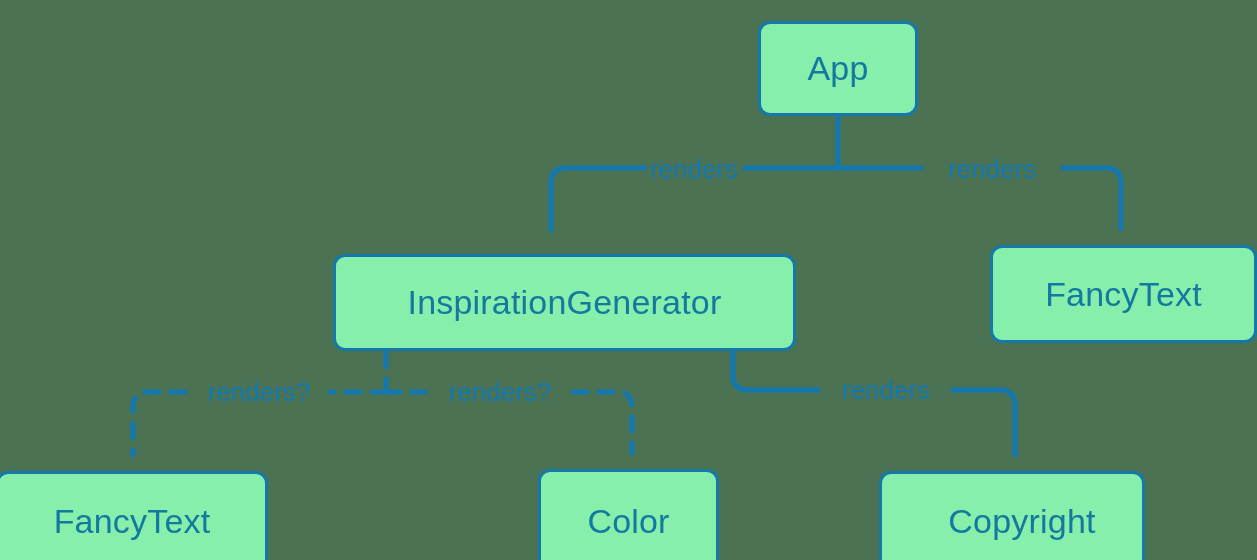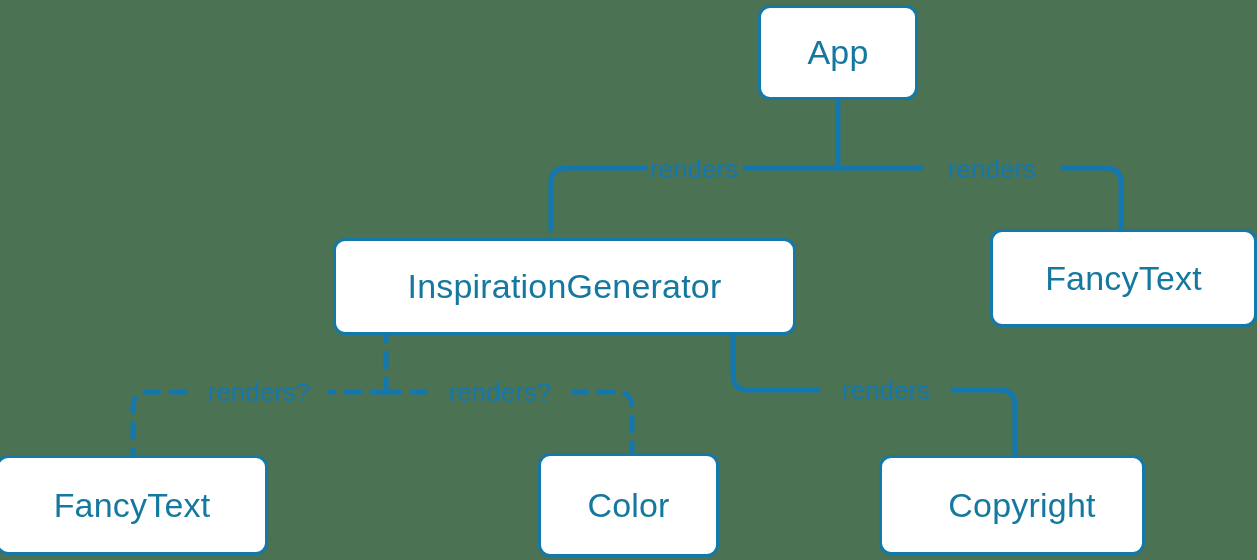--- a/index.html
+++ b/index.html
@@ -20,32 +20,33 @@
   }
   .edge-layer {
     position: absolute;
     left: 0;
     top: 0;
     width: 1257px;
     height: 560px;
   }
   .node {
     position: absolute;
-    background: #ffffff;
+    background: #86efac;
     border: 3px solid #1478a8;
     border-radius: 12px;
     box-sizing: border-box;
     display: flex;
     align-items: center;
     justify-content: center;
     color: #14789f;
     font-size: 34px;
     font-weight: 400;
     letter-spacing: 0.2px;
     white-space: nowrap;
+    margin-top: 16px;
   }
   .node-app        { left: 758px;  top: 5px;   width: 160px; height: 95px; }
   .node-inspgen    { left: 333px;  top: 238px; width: 463px; height: 97px; }
   .node-fancy-top  { left: 990px;  top: 229px; width: 267px; height: 98px; }
   .node-fancy-bot  { left: -4px;   top: 455px; width: 272px; height: 100px; }
   .node-color      { left: 538px;  top: 453px; width: 181px; height: 104px; text-align: right; }
   .node-copyright  { left: 879px;  top: 455px; width: 266px; height: 100px; padding-left: 20px; }
 
   .edge-label {
     position: absolute;

